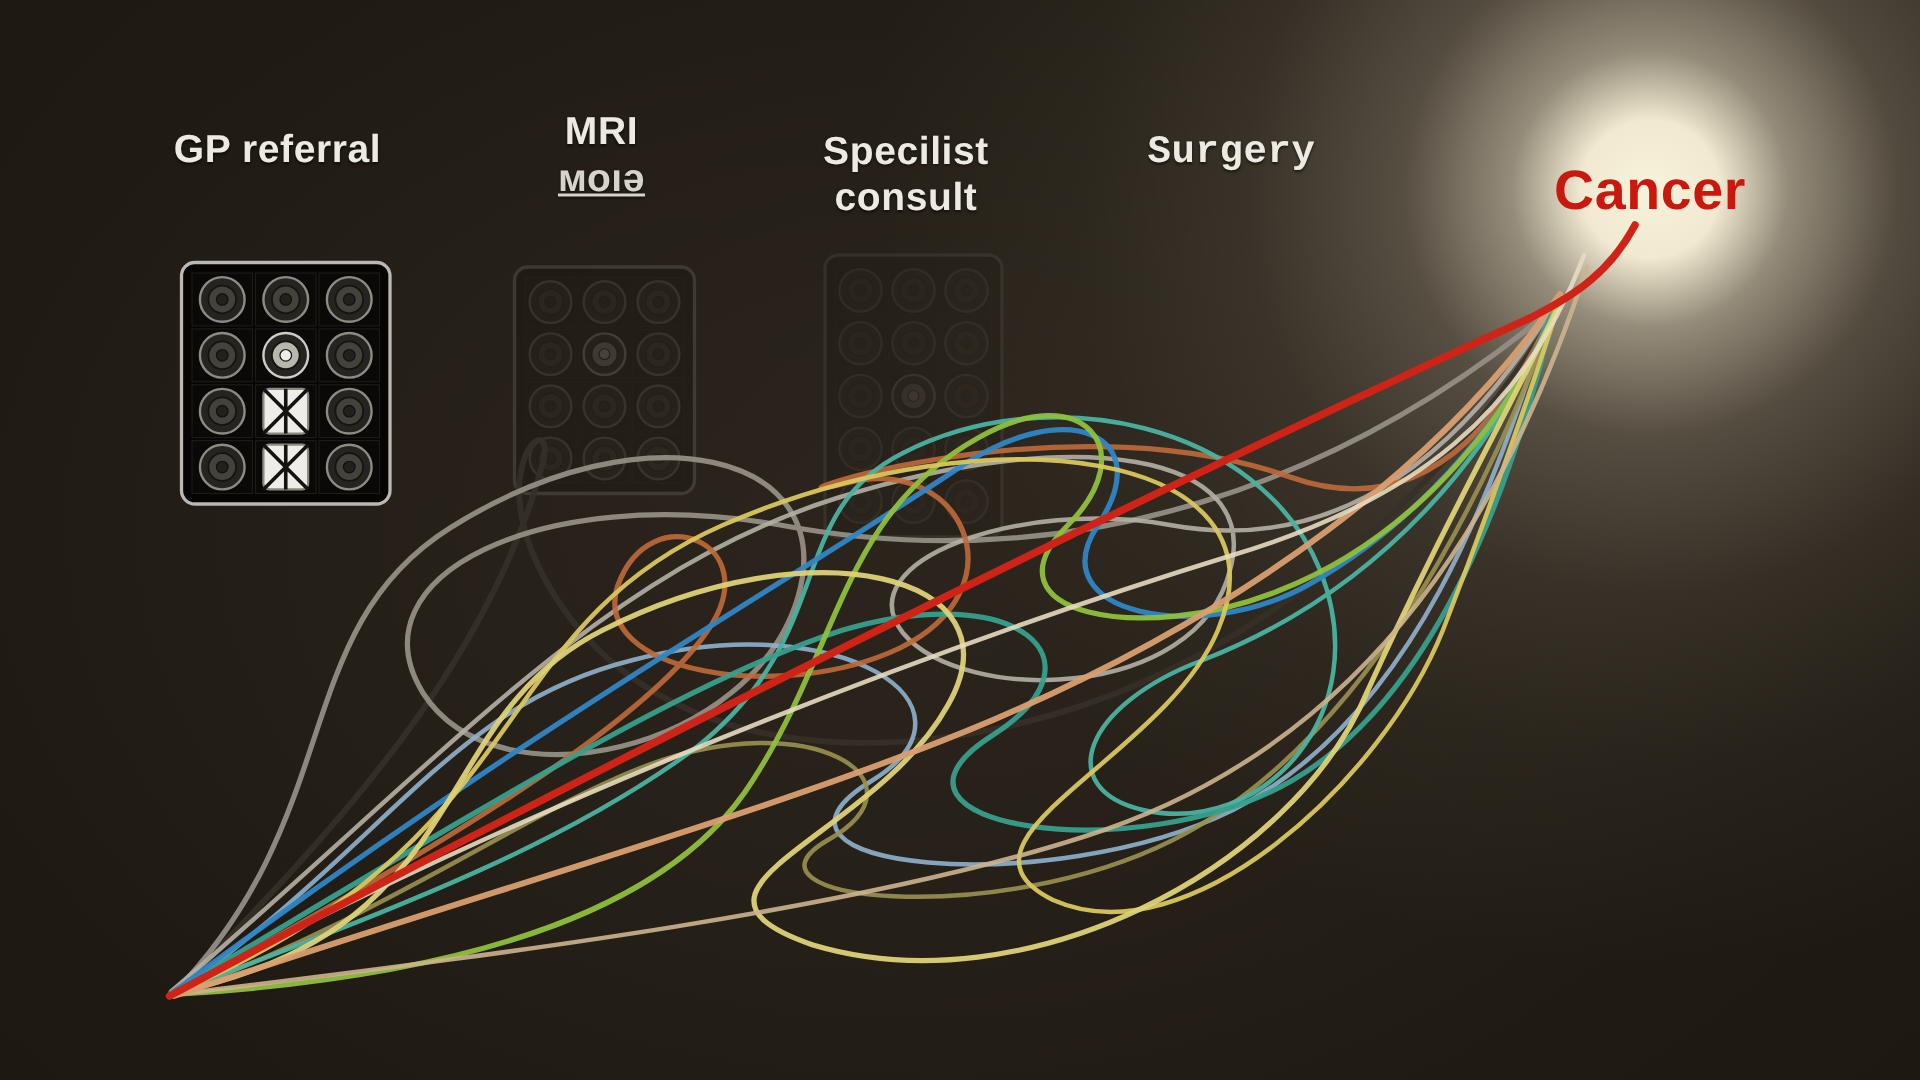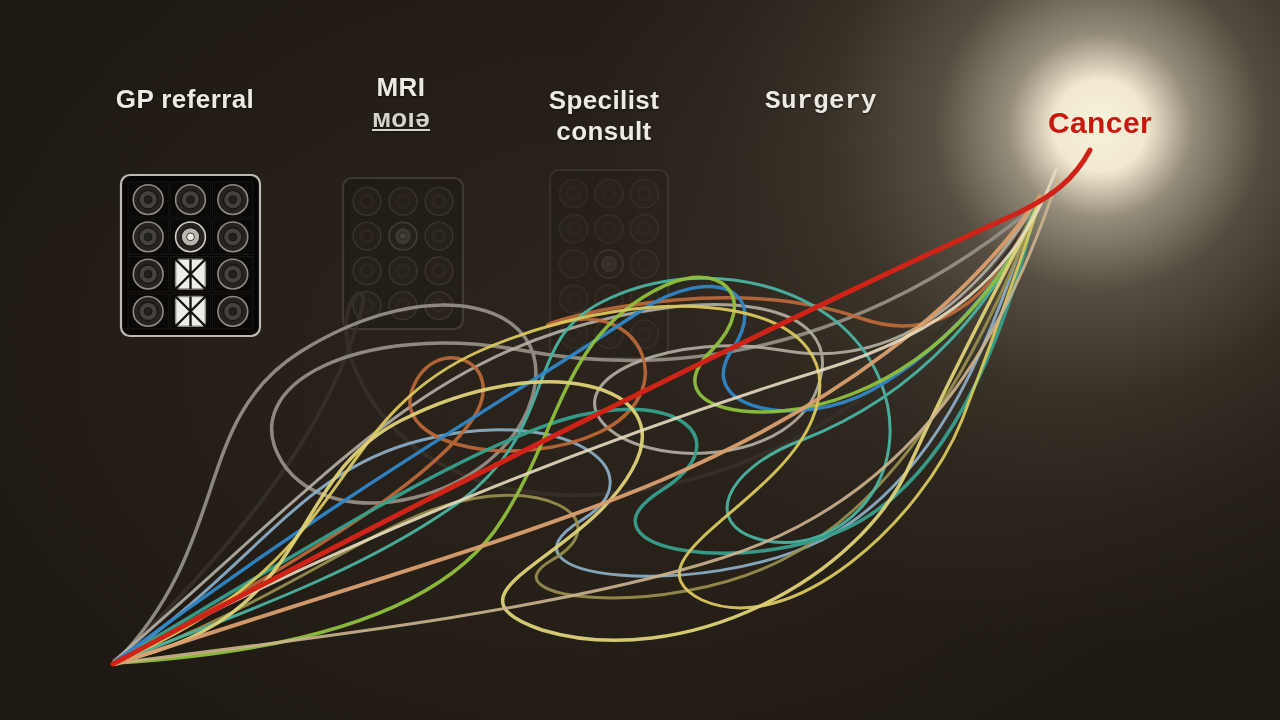--- a/index.html
+++ b/index.html
@@ -19,21 +19,21 @@
   }
   svg.tangle{position:absolute;left:0;top:0;width:1280px;height:720px;}
   .stage{
     position:absolute;transform:translateX(-50%);text-align:center;
     color:#edeae2;font-weight:700;font-size:26px;line-height:31px;letter-spacing:0.4px;
     text-shadow:0 1px 2px rgba(0,0,0,0.6);white-space:nowrap;
   }
   .stage .sub{color:#d6d3cb;text-decoration:underline;}
   .endpoint-label{
     position:absolute;transform:translateX(-50%);text-align:center;
-    font-weight:700;font-size:30px;letter-spacing:0.4px;color:#c9190e;white-space:nowrap;
+    font-weight:700;font-size:37px;letter-spacing:0.4px;color:#c9190e;white-space:nowrap;
   }
 </style>
 </head>
 <body>
 
 <div class="canvas">
 
   <div class="glow"></div>
 
   <svg class="tangle" viewBox="0 0 1280 720">

